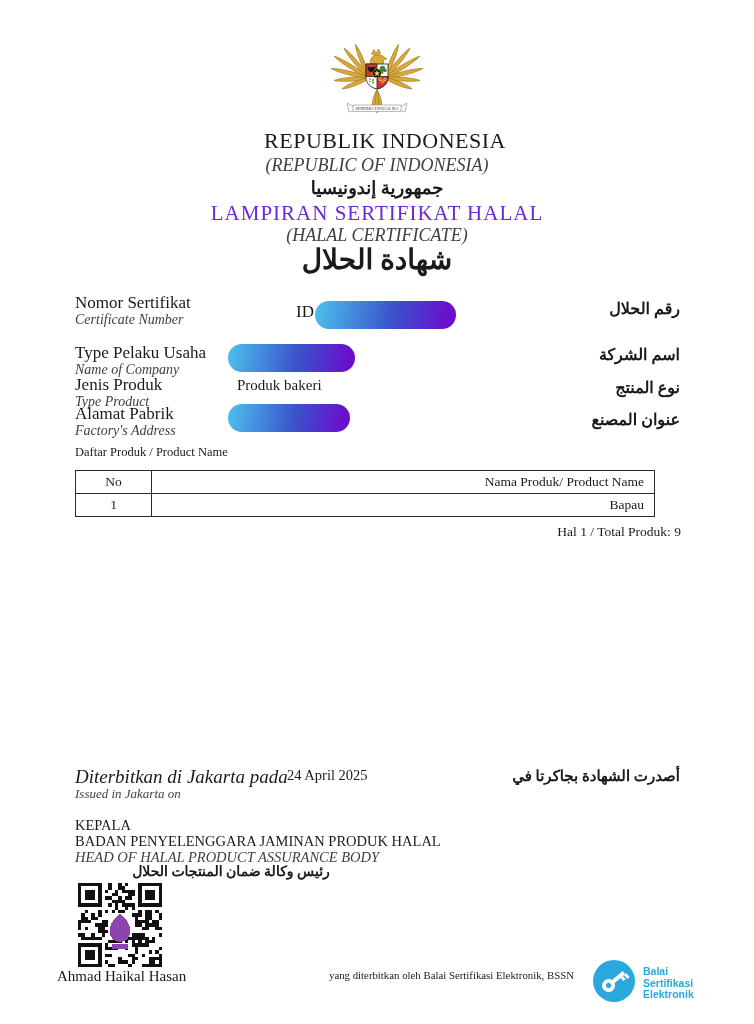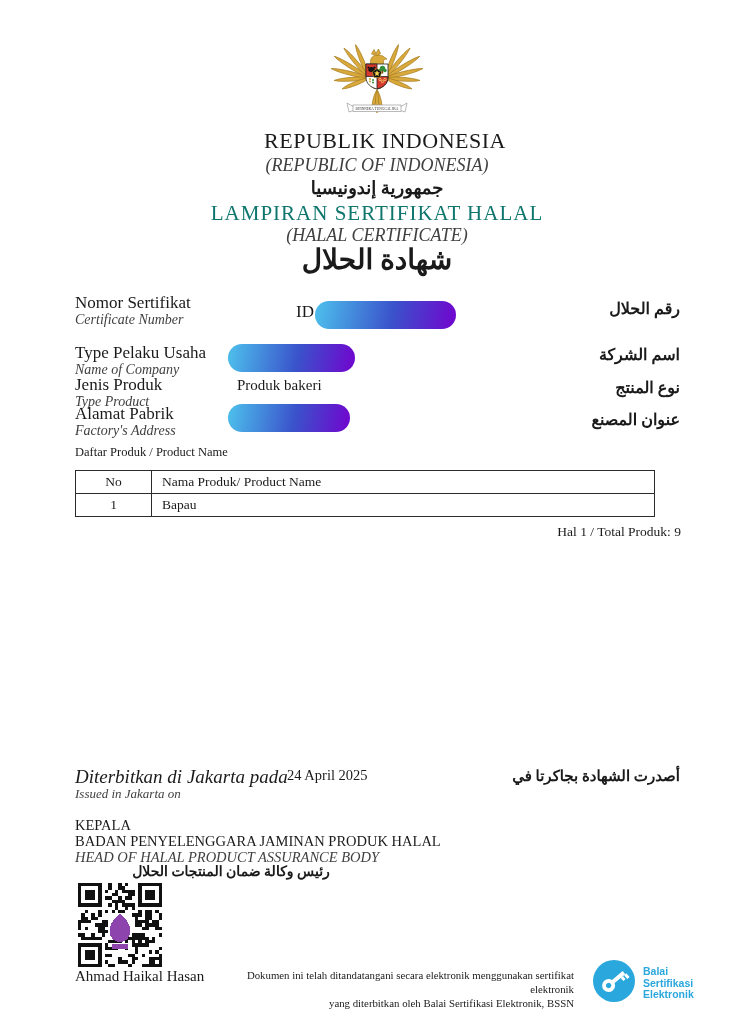--- a/index.html
+++ b/index.html
@@ -1,42 +1,42 @@
 <!DOCTYPE html>
 <html><head>
 <meta charset="utf-8">
 <style>
   * { margin:0; padding:0; box-sizing:border-box; }
   html,body { width:754px; height:1024px; background:#ffffff; }
   body { font-family:"Liberation Serif", serif; color:#1a1a1a; position:relative; overflow:hidden; }
   .abs { position:absolute; }
   .center { width:100%; text-align:center; }
   .green { color:#404040; font-style:italic; }
-  .olive { color:#0f766e; }
+  .olive { color:#6d28d9; }
   .arabic { font-weight:bold; direction:rtl; }
 
   
   .t-republik   { top:128px; font-size:22px; letter-spacing:.5px;padding-left:16px; }
   .t-republic   { top:155px; font-size:18px; }
   .t-ar-small   { top:177px; font-size:18px; font-weight:bold; }
   .t-lampiran   { top:201px; font-size:21px; letter-spacing:1px; }
   .t-halalcert  { top:225px; font-size:18px; }
   .t-ar-big     { top:243px; font-size:28px; font-weight:bold; }
 
   
   .lbl-id { font-size:17px; }
   .lbl-en { font-size:14px; }
   .lbl-ar { font-size:16px; text-align:right; }
   .pill { border-radius:14px; background:linear-gradient(100deg,#4cb9ea 4%,#3a52cb 55%,#6d0bce 96%); }
   .val  { font-size:15px; }
 
   
   .prod-caption { font-size:12.5px; }
   table.prod { position:absolute; left:75px; top:470px; width:580px; border-collapse:collapse; }
-  table.prod th, table.prod td { border:1.3px solid #2b2b2b; font-size:13.5px; font-weight:normal; height:23px; padding:1px 10px; text-align:left; }
+  table.prod th, table.prod td { border:1.3px solid #2b2b2b; font-size:13.5px; font-weight:normal; height:23px; padding:1px 10px; text-align:right; }
   table.prod .no-col { width:76px; text-align:center; }
   .hal-line { font-size:13.5px; }
 
   
   .issue-id { font-size:19px;font-style:italic; }
   .issue-en { font-size:13px; }
   .issue-date { font-size:14.5px; }
   .kepala-line { font-size:14.5px; line-height:16px; }
   .sign-name { font-size:15px; }
 
@@ -364,24 +364,23 @@
       <rect x="18" y="0" width="7" height="7" fill="#111"></rect>
       <rect x="19" y="1" width="5" height="5" fill="#fff"></rect>
       <rect x="20" y="2" width="3" height="3" fill="#111"></rect>
       <rect x="0" y="18" width="7" height="7" fill="#111"></rect>
       <rect x="1" y="19" width="5" height="5" fill="#fff"></rect>
       <rect x="2" y="20" width="3" height="3" fill="#111"></rect>
       <path fill="#8e44ad" d="M12.5,9.2 c-2.1,1.7 -3.1,3.2 -3.1,4.9 c0,2.2 1.4,3.5 3.1,3.5 s3.1,-1.3 3.1,-3.5 c0,-1.7 -1,-3.2 -3.1,-4.9 Z M10.2,18.3 h4.6 v1.4 h-4.6 Z"></path>
     </svg>
 </div>
 
-<div class="abs sign-name" style="left:75px; top:968px;text-align:right;">Ahmad Haikal Hasan</div>
+<div class="abs sign-name" style="left:57px; top:968px;text-align:right;">Ahmad Haikal Hasan</div>
 
 <div class="abs disclaimer" style="left:238px; top:968px; width:336px;">
-  <div>Dokumen ini telah ditandatangani secara elektronik menggunakan sertifikat elektronik</div>
   <div>yang diterbitkan oleh Balai Sertifikasi Elektronik, BSSN</div>
 </div>
 
 <div class="abs" style="left:591px; top:958px; width:46px; height:46px;">
   <svg width="46" height="46" viewBox="0 0 46 46">
     <circle cx="23" cy="23" r="21" fill="#2aa7dd"></circle>
     <g transform="rotate(-40 23 23)" fill="#ffffff">
       <circle cx="16" cy="23" r="6.5"></circle>
       <circle cx="16" cy="23" r="2.6" fill="#2aa7dd"></circle>
       <rect x="21" y="21" width="15" height="4"></rect>

